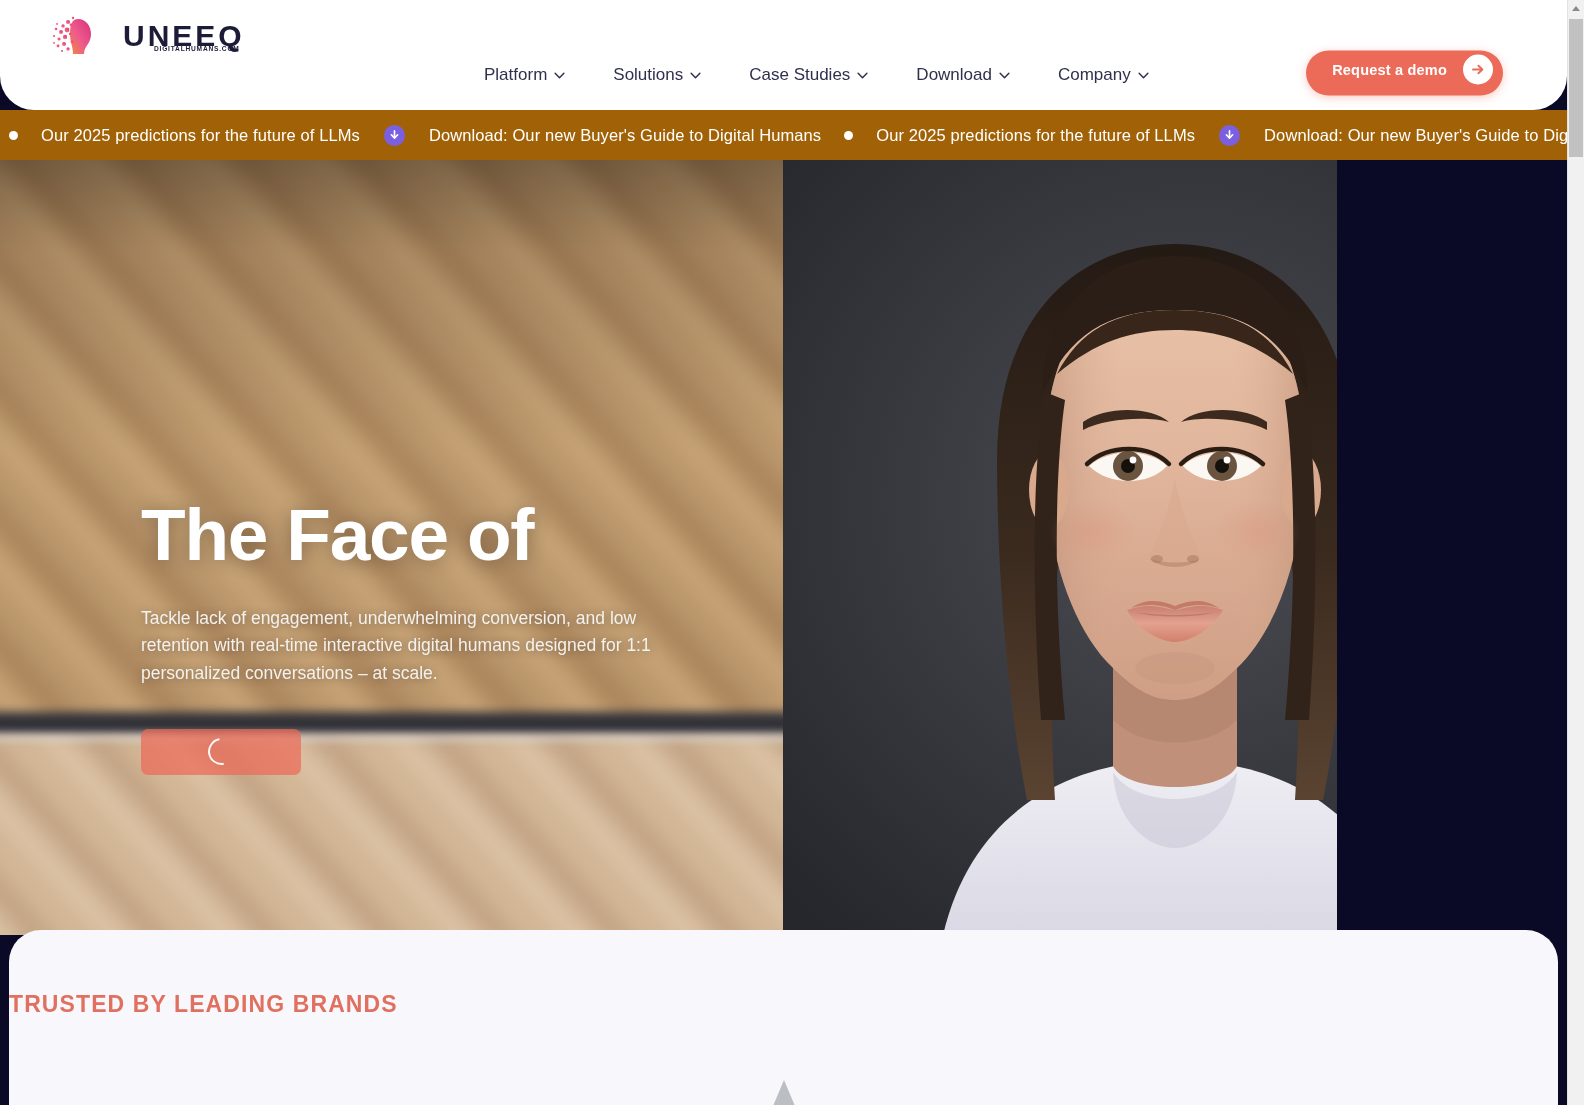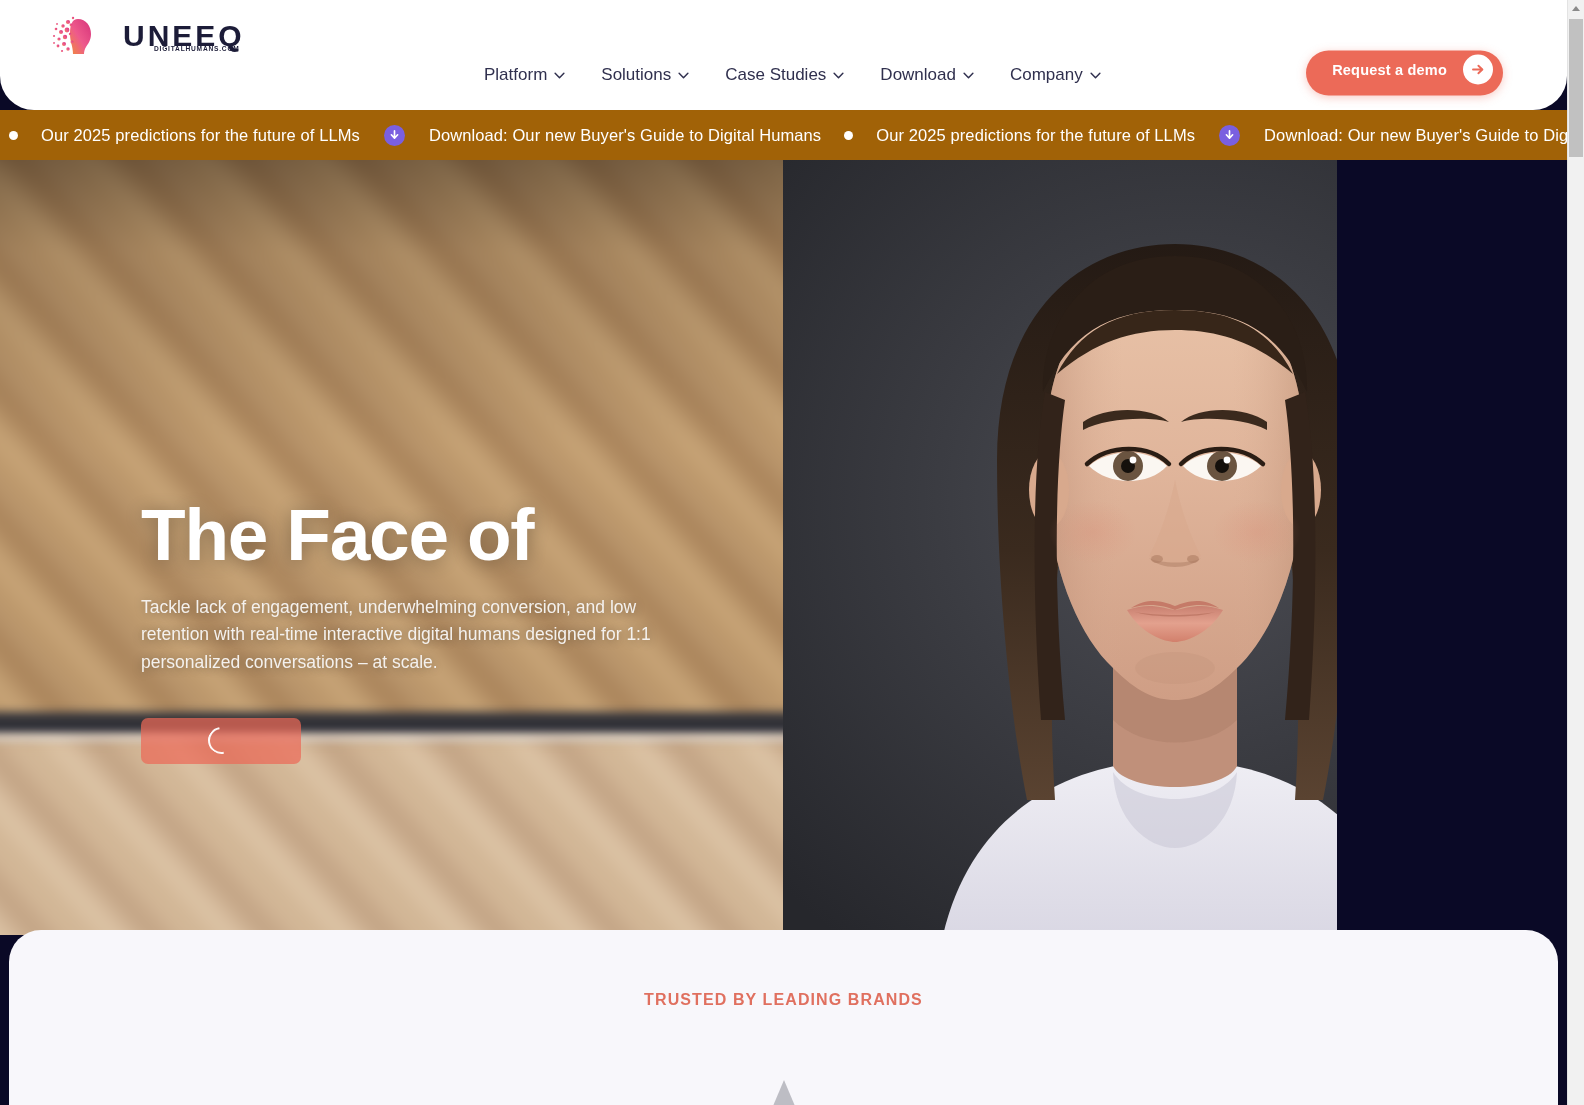--- a/index.html
+++ b/index.html
@@ -77,21 +77,21 @@
     color:#1c1c38; font-family:"Liberation Sans", sans-serif;
   }
   .logo-sub {
     position:absolute; left:31px; bottom:-2px;
     font-size:6.6px; font-weight:700; letter-spacing:.8px; color:#1c1c38;
   }
 
   
   .nav {
     position:absolute; left:484px; top:75px; transform:translateY(-50%);
-    display:flex; gap:36px;
+    display:flex; gap:48px;
   }
   .nav-item {
     display:flex; align-items:center; gap:7px;
     font-size:17px; color:#30304e; cursor:pointer; white-space:nowrap;
   }
   .chev { width:11px; height:7px; display:block; flex:0 0 auto; }
 
   
   .cta {
     position:absolute; right:64px; top:73px; transform:translateY(-50%);
@@ -185,21 +185,21 @@
   
   .hero-copy {
     position:absolute; top:340px; left:141px; width:620px; z-index:20;
   }
   .hero-title {
     font-size:73px; line-height:.95; font-weight:700; color:#fff;
     letter-spacing:-1.2px; font-family:"Liberation Sans", sans-serif;
     text-shadow:0 2px 18px rgba(0,0,0,.30);
   }
   .hero-sub {
-    margin-top:25px; width:548px;
+    margin-top:36px; width:548px;
     font-size:17.5px; line-height:1.55; color:#f4f1ee; font-weight:400;
     text-shadow:0 1px 10px rgba(0,0,0,.35);
   }
   .hero-btn {
     margin-top:42px; width:160px; height:46px; border-radius:7px;
     background:rgba(236,106,88,.72); border:none; cursor:pointer;
     display:flex; align-items:center; justify-content:center;
   }
   .spinner {
     width:27px; height:27px; border-radius:50%;
@@ -209,22 +209,22 @@
   }
 
   
   .trusted-panel {
     position:absolute; top:930px; left:9px; width:1549px; height:175px;
     background:#f8f7fb;
     border-top-left-radius:32px; border-top-right-radius:32px;
     z-index:20; overflow:hidden;
   }
   .trusted-title {
-    position:absolute; top:61px; left:0; width:100%; text-align:center;
-    font-size:16px; font-weight:700; letter-spacing:1.1px; color:#e0705f;
+    position:absolute; top:61px; left:0; width:100%; 
+    font-size:23px; font-weight:700; letter-spacing:1.1px; color:#e0705f;
   }
   .brand-peek {
     position:absolute; top:148px; left:50%; transform:translateX(-50%);
     width:1300px; height:40px; display:flex; align-items:flex-start;
     justify-content:space-around;
   }
   .brand-glyph { opacity:.55; }
 </style>
 </head>
 <body>

